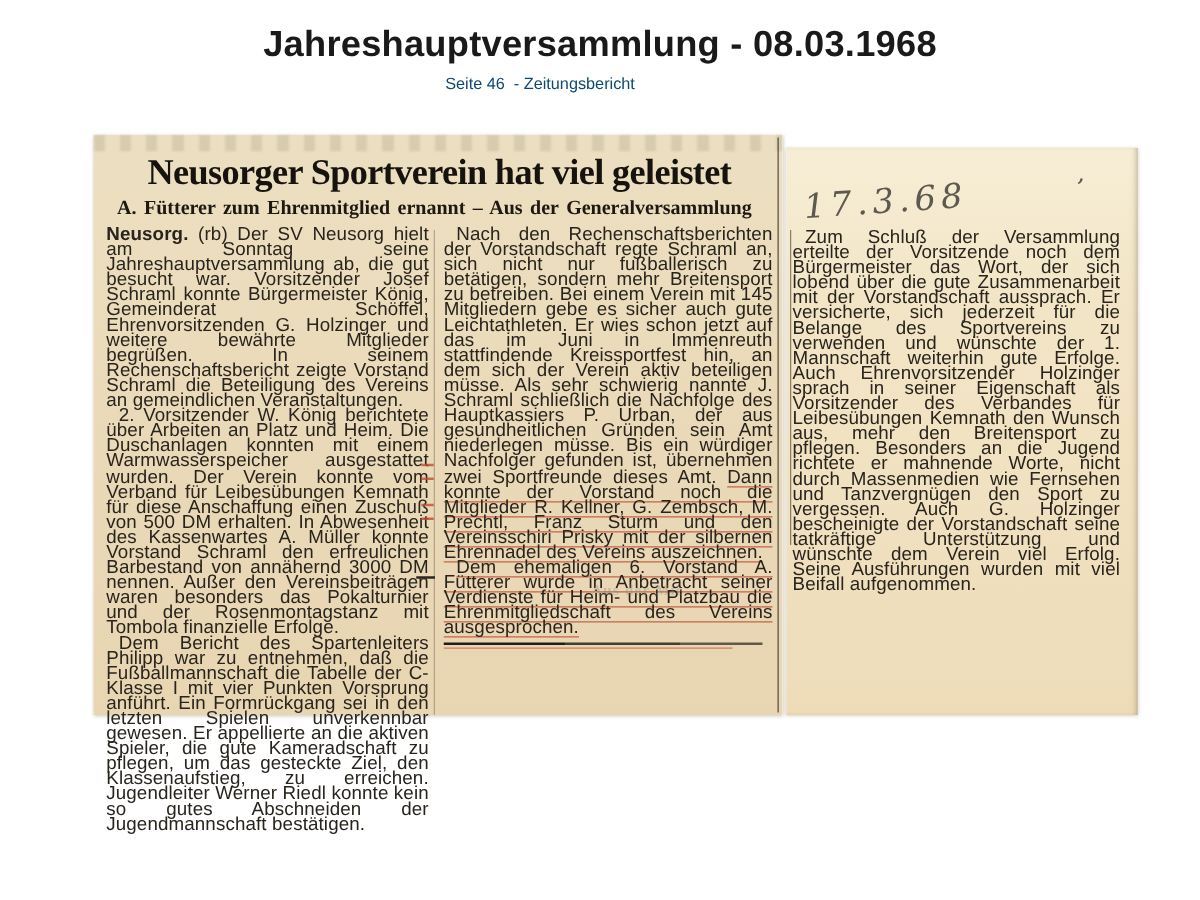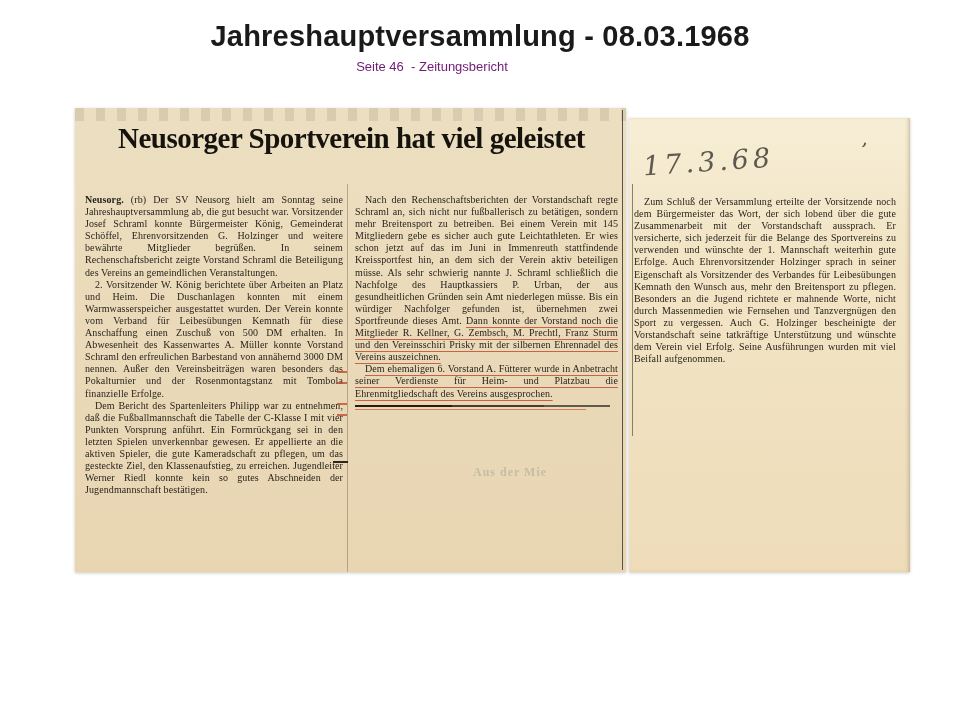--- a/index.html
+++ b/index.html
@@ -6,21 +6,21 @@
   body{
     width:960px;height:720px;position:relative;background:#ffffff;
     font-family:"Liberation Sans",sans-serif;overflow:hidden;
   }
   .slide-title{
     position:absolute;top:20px;left:0;width:960px;text-align:center;
     font-size:29px;font-weight:600;color:#1a1a1a;letter-spacing:.2px;
   }
   .slide-subtitle{
     position:absolute;top:59px;left:0;width:864px;text-align:center;
-    font-size:13px;color:#701a75;white-space:pre;
+    font-size:13px;color:#0c4a6e;white-space:pre;
   }
   .clipping{position:absolute;left:75px;top:108px;width:759px;height:465px;}
 
   
   .piece-left{
     position:absolute;left:0;top:0;width:551px;height:464px;
     background:linear-gradient(180deg,#ecdfc1 0%,#eadab9 45%,#e8d5b2 100%);
     box-shadow:0 1px 3px rgba(90,70,40,.30);
   }
   .cut-remnant{
@@ -32,23 +32,23 @@
     position:absolute;left:18px;right:16px;top:14px;text-align:center;
     font-family:"Liberation Serif",serif;font-weight:700;font-size:29px;
     color:#16130e;letter-spacing:-.5px;white-space:nowrap;
   }
   .subheadline{
     position:absolute;left:2px;right:8px;top:50px;text-align:center;
     font-family:"Liberation Serif",serif;font-weight:700;font-size:16px;
     color:#1d1912;word-spacing:2px;white-space:nowrap;
   }
   .news-col{
-    position:absolute;font-family:Liberation Serif, serif;
-    font-size:10px;line-height:12.1px;color:#28241d;
-    text-align:justify;letter-spacing:.1px;margin-top:12px;
+    position:absolute;font-family:Liberation Sans, sans-serif;
+    font-size:15px;line-height:12.1px;color:#28241d;
+    text-align:justify;letter-spacing:.1px;
   }
   .news-col p{margin:0;text-indent:10px;}
   .news-col p.noindent{text-indent:0;}
   .col1{left:10px;top:74px;width:258px;}
   .col2{left:280px;top:74px;width:263px;}
   .lead-word{font-weight:700;}
   .redline{
     text-decoration:underline;
     text-decoration-color:rgba(193,78,52,.85);
     text-decoration-thickness:1.2px;
@@ -90,20 +90,21 @@
 <div class="slide-title">Jahreshauptversammlung - 08.03.1968</div>
 <div class="slide-subtitle">Seite 46  - Zeitungsbericht</div>
 
 <div class="clipping">
 
   <div class="piece-left">
     <div class="cut-remnant"></div>
     <div class="rule-v-right"></div>
 
     <div class="headline">Neusorger Sportverein hat viel geleistet</div>
+    <div class="subheadline">A. Fütterer zum Ehrenmitglied ernannt – Aus der Generalversammlung</div>
 
     <div class="news-col col1">
       <p class="noindent"><span class="lead-word">Neusorg.</span><span> (rb) Der SV Neusorg hielt am Sonntag seine Jahreshauptversammlung ab, die gut besucht war. Vorsitzender Josef Schraml konnte Bürgermeister König, Gemeinderat Schöffel, Ehrenvorsitzenden G. Holzinger und weitere bewährte Mitglieder begrüßen. In seinem Rechenschaftsbericht zeigte Vorstand Schraml die Beteiligung des Vereins an gemeindlichen Veranstaltungen.</span></p>
       <p>2. Vorsitzender W. König berichtete über Arbeiten an Platz und Heim. Die Duschanlagen konnten mit einem Warmwasserspeicher ausgestattet wurden. Der Verein konnte vom Verband für Leibesübungen Kemnath für diese Anschaffung einen Zuschuß von 500 DM erhalten. In Abwesenheit des Kassenwartes A. Müller konnte Vorstand Schraml den erfreulichen Barbestand von annähernd 3000 DM nennen. Außer den Vereinsbeiträgen waren besonders das Pokalturnier und der Rosenmontagstanz mit Tombola finanzielle Erfolge.</p>
       <p>Dem Bericht des Spartenleiters Philipp war zu entnehmen, daß die Fußballmannschaft die Tabelle der C-Klasse I mit vier Punkten Vorsprung anführt. Ein Formrückgang sei in den letzten Spielen unverkennbar gewesen. Er appellierte an die aktiven Spieler, die gute Kameradschaft zu pflegen, um das gesteckte Ziel, den Klassenaufstieg, zu erreichen. Jugendleiter Werner Riedl konnte kein so gutes Abschneiden der Jugendmannschaft bestätigen.</p>
     </div>
 
     <div class="gutter-rule"></div>
     <div class="margin-dash"></div>
     <div class="red-tick" style="top:263px"></div>

